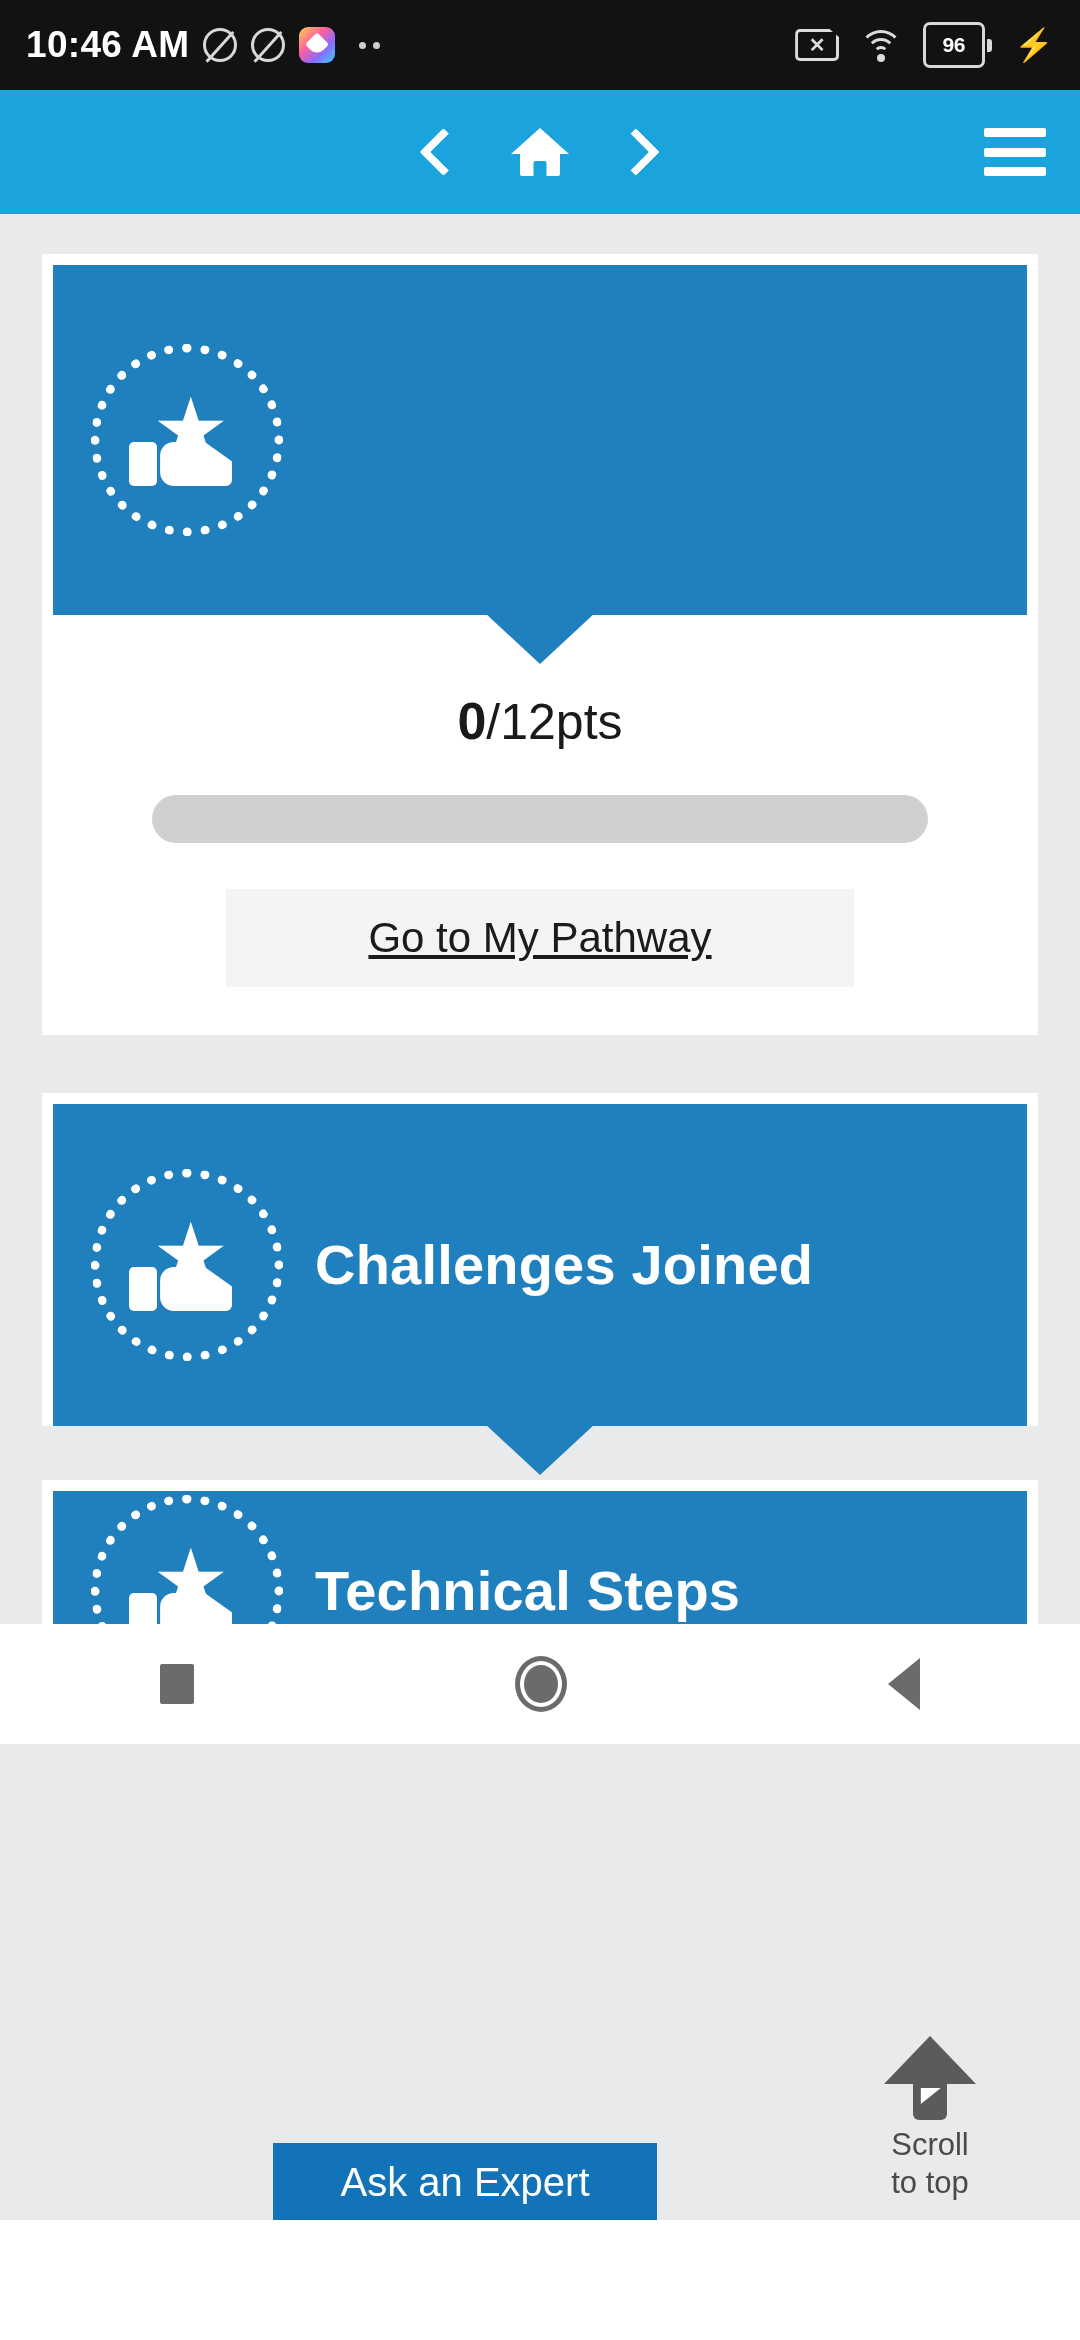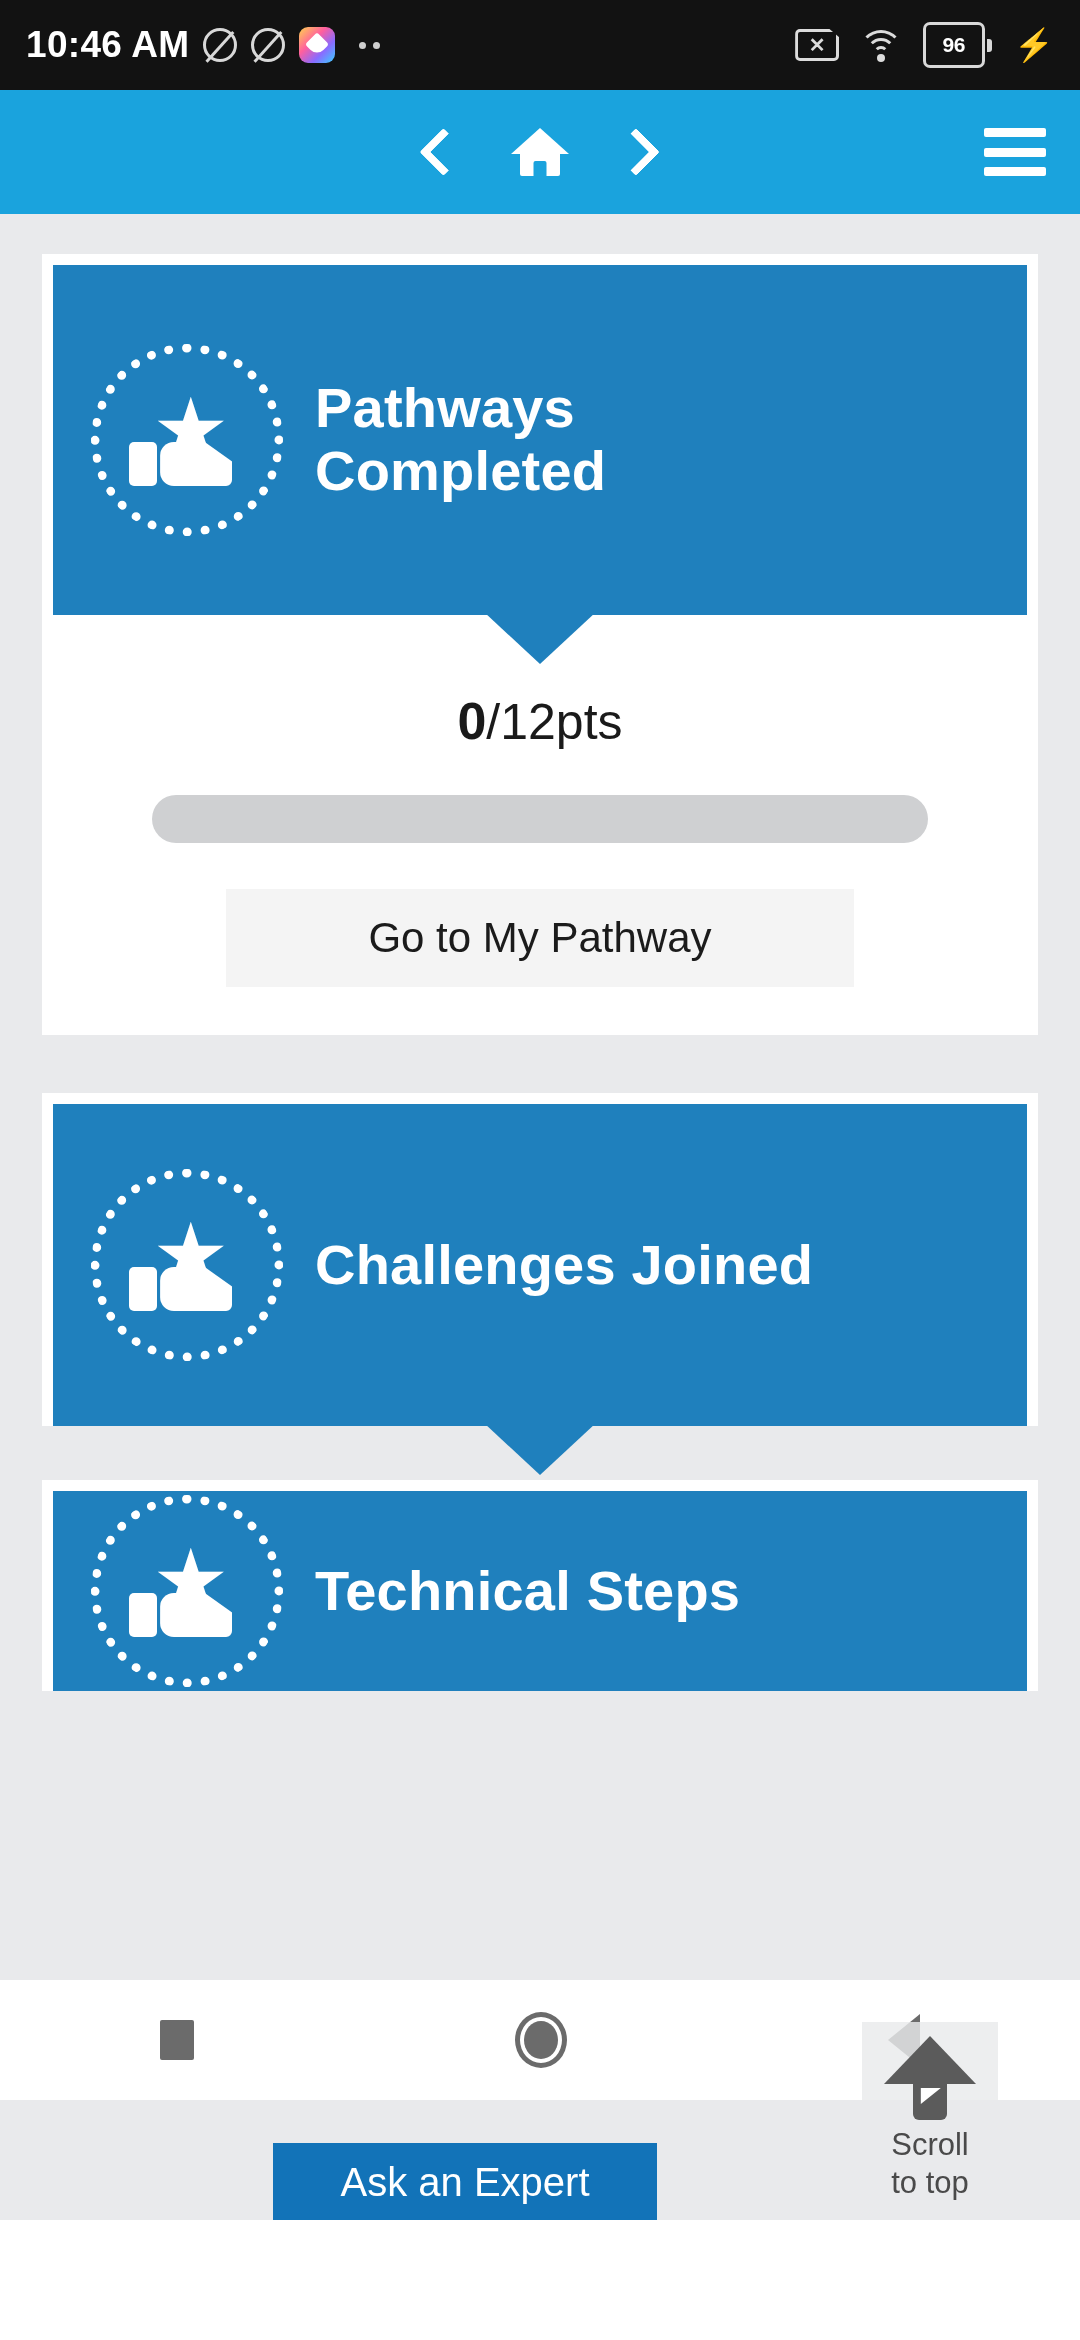--- a/index.html
+++ b/index.html
@@ -3,21 +3,21 @@
 <meta charset="utf-8">
 <title>Pathways Dashboard</title>
 <style>
   * { margin:0; padding:0; box-sizing:border-box; }
   html, body {
     width:1080px; height:2340px;
     background:#ffffff;
     font-family:"Liberation Sans", sans-serif;
     overflow:hidden;
   }
-  #screen { position:relative; width:1080px; height:2100px; background:#0f766e; }
+  #screen { position:relative; width:1080px; height:1744px; background:#0f766e; }
 
   
   .status-bar{
     position:absolute; top:0; left:0; width:1080px; height:90px;
     background:#121212; display:flex; align-items:center;
     padding:0 26px; color:#ffffff;
   }
   .status-left{ display:flex; align-items:center; gap:14px; }
   .status-time{ font-size:37px; font-weight:700; letter-spacing:.3px; color:#fff; }
   .sb-icon{ display:flex; align-items:center; justify-content:center; }
@@ -158,21 +158,21 @@
   .progress{
     margin:44px auto 0 auto; width:776px; height:48px;
     background:#cfd0d2; border-radius:24px;
   }
   .gobtn{
     display:block; margin:46px auto 0 auto; background:#f4f4f4;
     border:none; color:#1b1b1b; font-size:42px; font-weight:400;
     font-family:"Liberation Sans", sans-serif; cursor:pointer;
     padding:28px 0; line-height:1;
   }
-  .gobtn.w1{ width:628px; }
+  .gobtn.w1{ width:628px;text-decoration:underline; }
   .gobtn.w2{ width:602px; }
 
   
   .card.partial .card-head{ min-height:200px; }
 
   
   .ask-expert{
     position:absolute; left:226px; bottom:-1px; width:384px; height:78px;
     background:#1273b8; color:#fff; font-size:40px;
     display:flex; align-items:center; justify-content:center; cursor:pointer;
@@ -280,24 +280,20 @@
   <div class="content">
 
     <div class="card">
       <div class="card-inner">
         <div class="card-head">
           <div class="badge">
             <div class="ring"></div>
             <div class="star">★</div>
             <div class="hand"></div>
             <div class="palm"></div>
-          </div>
-          <div class="card-title">
-            <div>Pathways</div>
-            <div>Completed</div>
           </div>
           <div class="tail"></div>
         </div>
         <div class="card-body">
           <div class="pts">
             <b>0</b><span>/12pts</span>
           </div>
           <div class="progress"></div>
           <button class="gobtn w1">Go to My Pathway</button>
         </div>

